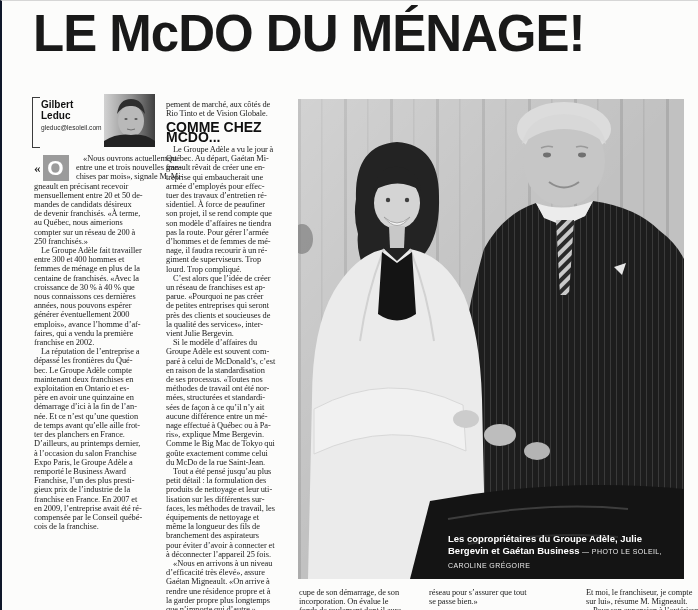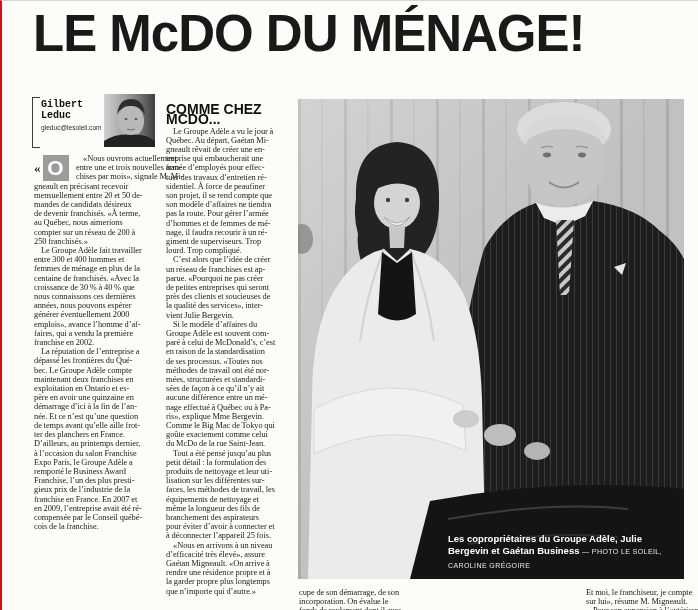--- a/index.html
+++ b/index.html
@@ -1,34 +1,34 @@
 <!DOCTYPE html>
 <html lang="fr"><head>
 <meta charset="utf-8">
 <style>
   html,body{margin:0;padding:0;background:#e8e8e8;}
   .page{
     position:relative;width:698px;height:610px;overflow:hidden;
     background:#fcfcfb;color:#1b1b1b;
-    border-left:2px solid #b91c1c;border-top:1px solid #d6d6d6;box-sizing:border-box;
+    border-left:2px solid #0f172a;border-top:1px solid #d6d6d6;box-sizing:border-box;
     font-family:"Liberation Serif","DejaVu Serif",serif;
   }
   
   .headline{
     position:absolute;left:31px;top:6px;margin:0;width:660px;
     font-family:"Liberation Sans","DejaVu Sans",sans-serif;
     font-weight:700;font-size:51px;line-height:54px;letter-spacing:-1px;
     color:#191919;white-space:nowrap;
   }
   
   .byline{position:absolute;left:30px;top:93px;width:124px;height:57px;}
   .bracket{position:absolute;left:0;top:3px;width:7px;height:49px;
     border-left:1.5px solid #3c3c3c;border-top:1.5px solid #3c3c3c;border-bottom:1.5px solid #3c3c3c;}
   .byline-text{position:absolute;left:9px;top:5px;}
-  .author-line{font-family:Liberation Mono, monospace;
+  .author-line{font-family:Liberation Sans, sans-serif;
     font-weight:700;font-size:10px;line-height:11px;color:#111;}
   .email{font-family:"Liberation Sans","DejaVu Sans",sans-serif;
     font-size:6.6px;line-height:8px;margin-top:3px;color:#2c2c2c;}
   .headshot{position:absolute;left:72px;top:0;width:51px;height:53px;}
   
   .col{position:absolute;}
   .col p{margin:0;font-size:8.4px;line-height:9.2px;letter-spacing:-0.05px;
     word-spacing:-0.25px;white-space:pre;}
   .ind{text-indent:7px;}
   .c1{left:32px;top:153px;width:124px;}
@@ -125,20 +125,22 @@
 remporté le Business Award
 Franchise, l’un des plus presti-
 gieux prix de l’industrie de la
 franchise en France. En 2007 et
 en 2009, l’entreprise avait été ré-
 compensée par le Conseil québé-
 cois de la franchise.</p>
     </div>
 
   <div class="col c2">
+      <p>pement de marché, aux côtés de
+Rio Tinto et de Vision Globale.</p>
       <h2 class="subhead">COMME CHEZ MCDO...</h2>
       <p class="ind">Le Groupe Adèle a vu le jour à
 Québec. Au départ, Gaétan Mi-
 gneault rêvait de créer une en-
 treprise qui embaucherait une
 armée d’employés pour effec-
 tuer des travaux d’entretien ré-
 sidentiel. À force de peaufiner
 son projet, il se rend compte que
 son modèle d’affaires ne tiendra
@@ -250,19 +252,23 @@
       <span class="cap-b">Les copropriétaires du Groupe Adèle, Julie Bergevin et Gaétan Business</span>
       <span class="cap-c">— PHOTO LE SOLEIL, CAROLINE GRÉGOIRE</span>
     </figcaption>
   </figure>
 
   <div class="col bA">
       <p>cupe de son démarrage, de son
 incorporation. On évalue le
 fonds de roulement dont il aura</p>
     </div>
+  <div class="col bB">
+      <p>réseau pour s’assurer que tout
+se passe bien.»</p>
+    </div>
   <div class="col bC">
       <p>Et moi, le franchiseur, je compte
 sur lui», résume M. Migneault.</p>
       <p class="ind">Pour son expansion à l’extérieur</p>
     </div>
 
 </div>
 
 </body></html>

